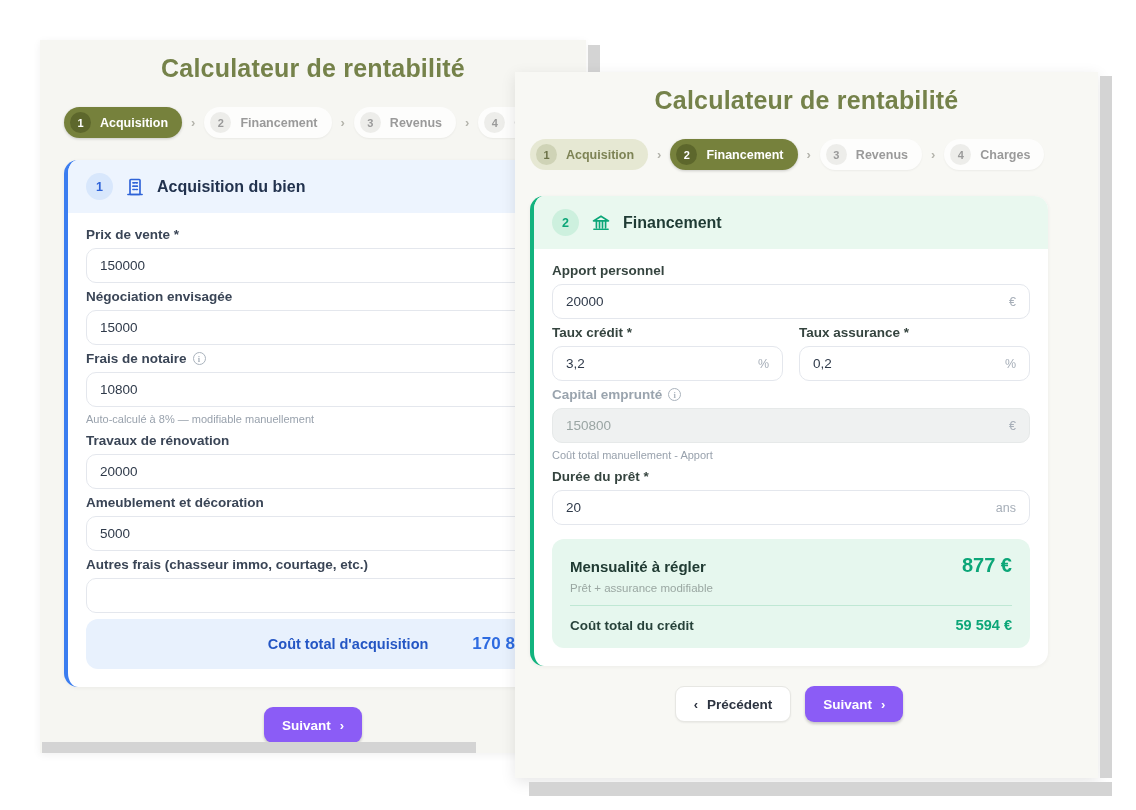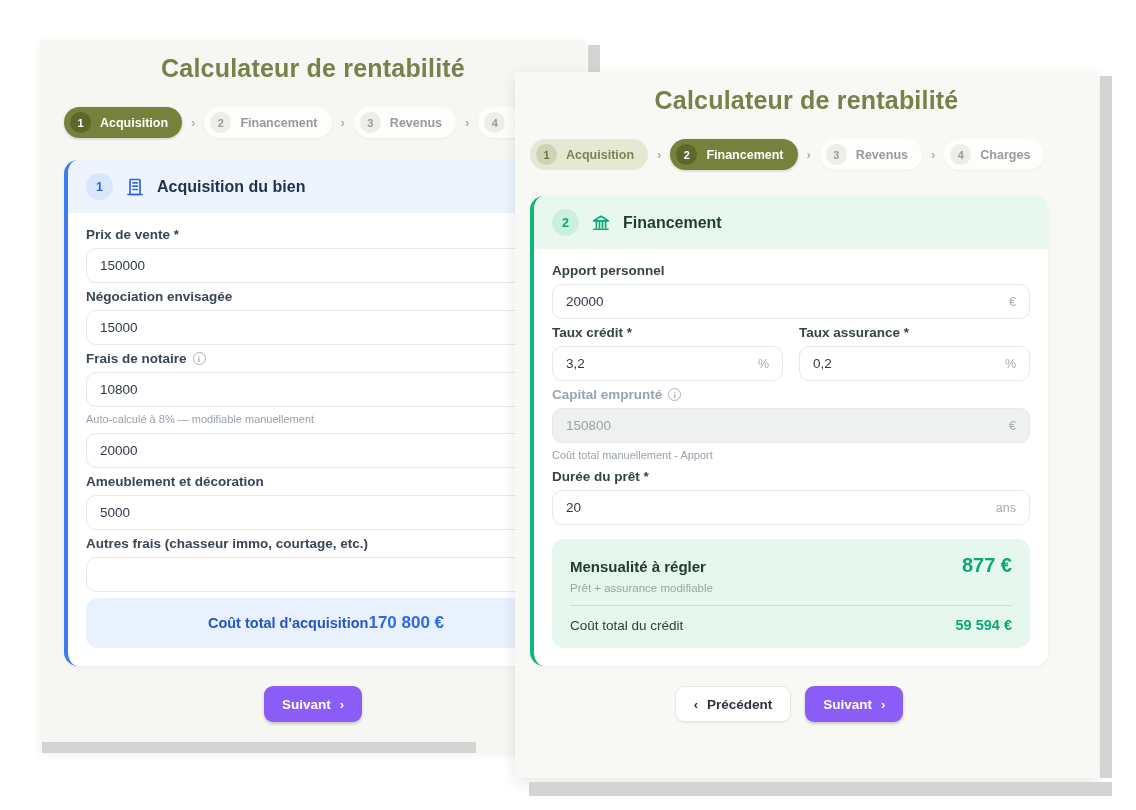--- a/index.html
+++ b/index.html
@@ -60,32 +60,32 @@
   .input-wrap input { flex:1; border:none; outline:none; background:transparent; font-size:13.5px; color:#2f3a4a; font-family:"Liberation Sans", sans-serif; min-width:0; }
   .input-wrap .suffix { font-size:12.5px; color:#a6aeb8; margin-left:8px; }
   .input-wrap.disabled { background:#eff1f1; border-color:#e6e9e9;gap:44px; }
   .input-wrap.disabled input { color:#9aa5a3; }
   .helper { font-size:11px; color:#99a2ad; margin:6px 0 8px; }
   .two-col { display:flex; gap:16px; }
   .two-col .col { flex:1; }
 
   .info-icon { width:13px; height:13px; border-radius:50%; border:1.3px solid #aab3bd; color:#aab3bd; font-size:8.5px; font-weight:700; display:inline-flex; align-items:center; justify-content:center; font-family:"Liberation Serif", serif; cursor:pointer; }
 
-  .total-box { margin-top:4px; border-radius:12px; padding:15px 18px; display:flex; align-items:center; justify-content:center; }
+  .total-box { margin-top:4px; border-radius:12px; padding:15px 18px; display:flex; align-items:center; justify-content:flex-end;gap:44px; }
   .shot-left .total-box { background:#e8f1fd; }
   .total-label { font-size:14.5px; font-weight:700; color:#2456c4; }
   .total-value { font-size:17px; font-weight:700; color:#2e6be0; white-space:nowrap; }
 
   .summary-box { margin-top:14px; border-radius:12px; padding:15px 18px; background:#e6f7ee; }
   .sum-row { display:flex; align-items:baseline; justify-content:space-between; }
   .sum-title { font-size:15px; font-weight:700; color:#203b33; }
   .sum-big { font-size:20px; font-weight:700; color:#0ca678; white-space:nowrap; }
   .sum-sub { font-size:11.5px; color:#9aa7a2; margin-top:5px; }
   .sum-divider { border:none; border-top:1px solid #bfe8d4; margin:11px 0; }
-  .sum-label { font-size:13.5px; font-weight:400; color:#27423a; }
+  .sum-label { font-size:13.5px; font-weight:700; color:#27423a; }
   .sum-val { font-size:14.5px; font-weight:700; color:#0ca678; white-space:nowrap;padding-left:27px; }
 
   .btn-row { display:flex; justify-content:center; gap:14px; margin-top:20px; }
   .shot-left .btn-row { width:546px; }
   .shot-right .btn-row { width:548px; }
   .btn { display:inline-flex; align-items:center; gap:9px; height:36px; padding:0 18px; border-radius:9px; font-size:13.5px; font-weight:700; border:none; cursor:pointer; font-family:"Liberation Sans", sans-serif; }
   .btn-primary { background:#8b5cf6; color:#ffffff; box-shadow:0 2px 3px rgba(0,0,0,0.2); }
   .btn-secondary { background:#ffffff; color:#2c3340; border:1px solid #e7e7e3; box-shadow:0 1px 2px rgba(0,0,0,0.06); }
   .chev { font-size:13px; font-weight:700; }
 </style>
@@ -147,20 +147,21 @@
           <div class="f-label">
             <span>Frais de notaire</span>
             <span class="info-icon">i</span>
           </div>
           <div class="input-wrap">
               <input value="10800" style="">
             </div>
           <div class="helper">Auto-calculé à 8% — modifiable manuellement</div>
         </div>
         <div class="field">
+          <div class="f-label">Travaux de rénovation</div>
           <div class="input-wrap">
               <input value="20000" style="">
             </div>
         </div>
         <div class="field">
           <div class="f-label">Ameublement et décoration</div>
           <div class="input-wrap">
               <input value="5000" style="">
             </div>
         </div>

